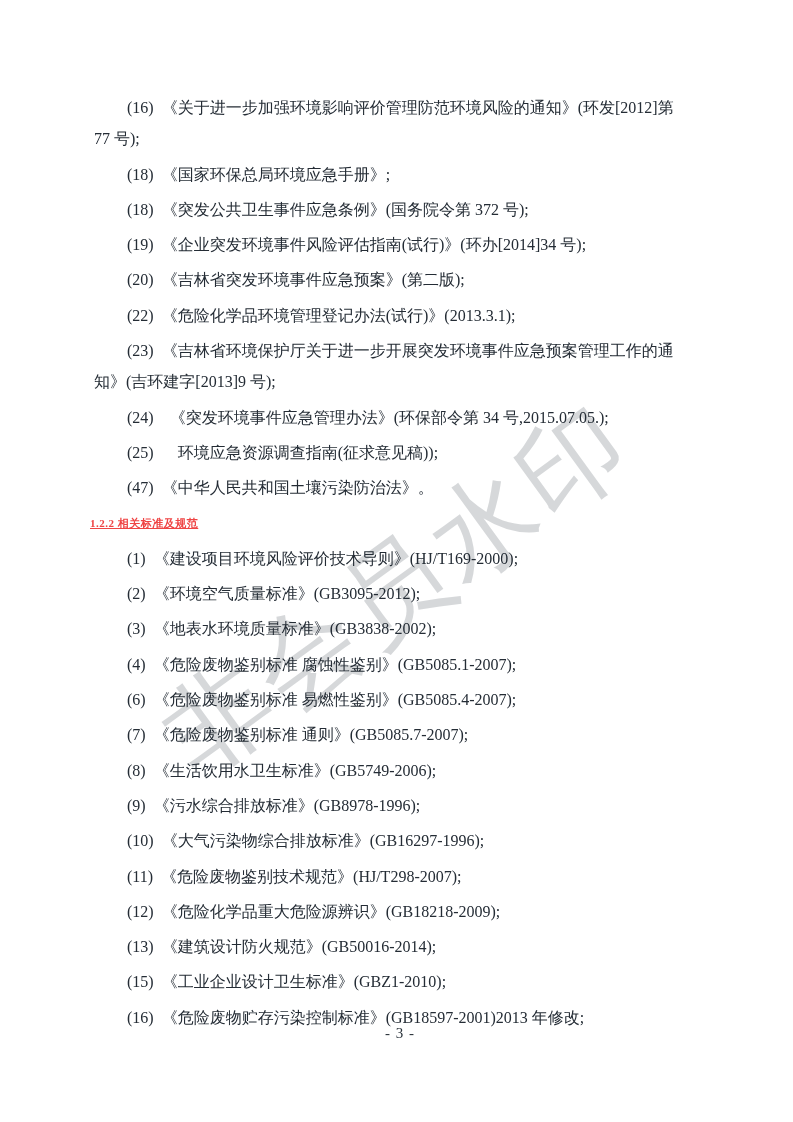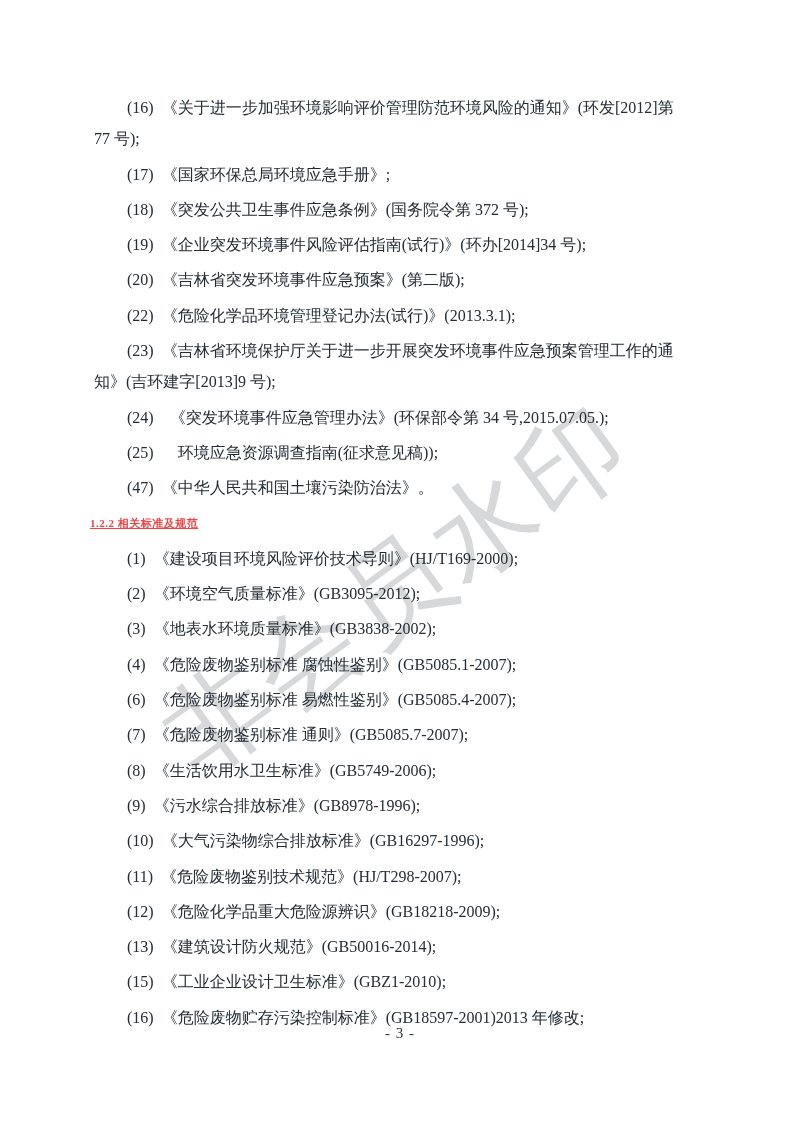--- a/index.html
+++ b/index.html
@@ -65,21 +65,21 @@
 </head>
 <body>
 
 <div class="page">
   <div class="watermark">非会员水印</div>
 
   <div class="content">
     <div>
         <p class="li">(16) 《关于进一步加强环境影响评价管理防范环境风险的通知》(环发[2012]第
 77 号);</p>
-        <p class="li">(17) 《国家环保总局环境应急手册》;</p>
+        <p class="li">(18) 《国家环保总局环境应急手册》;</p>
         <p class="li">(18) 《突发公共卫生事件应急条例》(国务院令第 372 号);</p>
         <p class="li">(19) 《企业突发环境事件风险评估指南(试行)》(环办[2014]34 号);</p>
         <p class="li">(20) 《吉林省突发环境事件应急预案》(第二版);</p>
         <p class="li">(22) 《危险化学品环境管理登记办法(试行)》(2013.3.1);</p>
         <p class="li">(23) 《吉林省环境保护厅关于进一步开展突发环境事件应急预案管理工作的通
 知》(吉环建字[2013]9 号);</p>
         <p class="li">(24) 《突发环境事件应急管理办法》(环保部令第 34 号,2015.07.05.);</p>
         <p class="li">(25)  环境应急资源调查指南(征求意见稿));</p>
         <p class="li">(47) 《中华人民共和国土壤污染防治法》。</p>
       </div>

